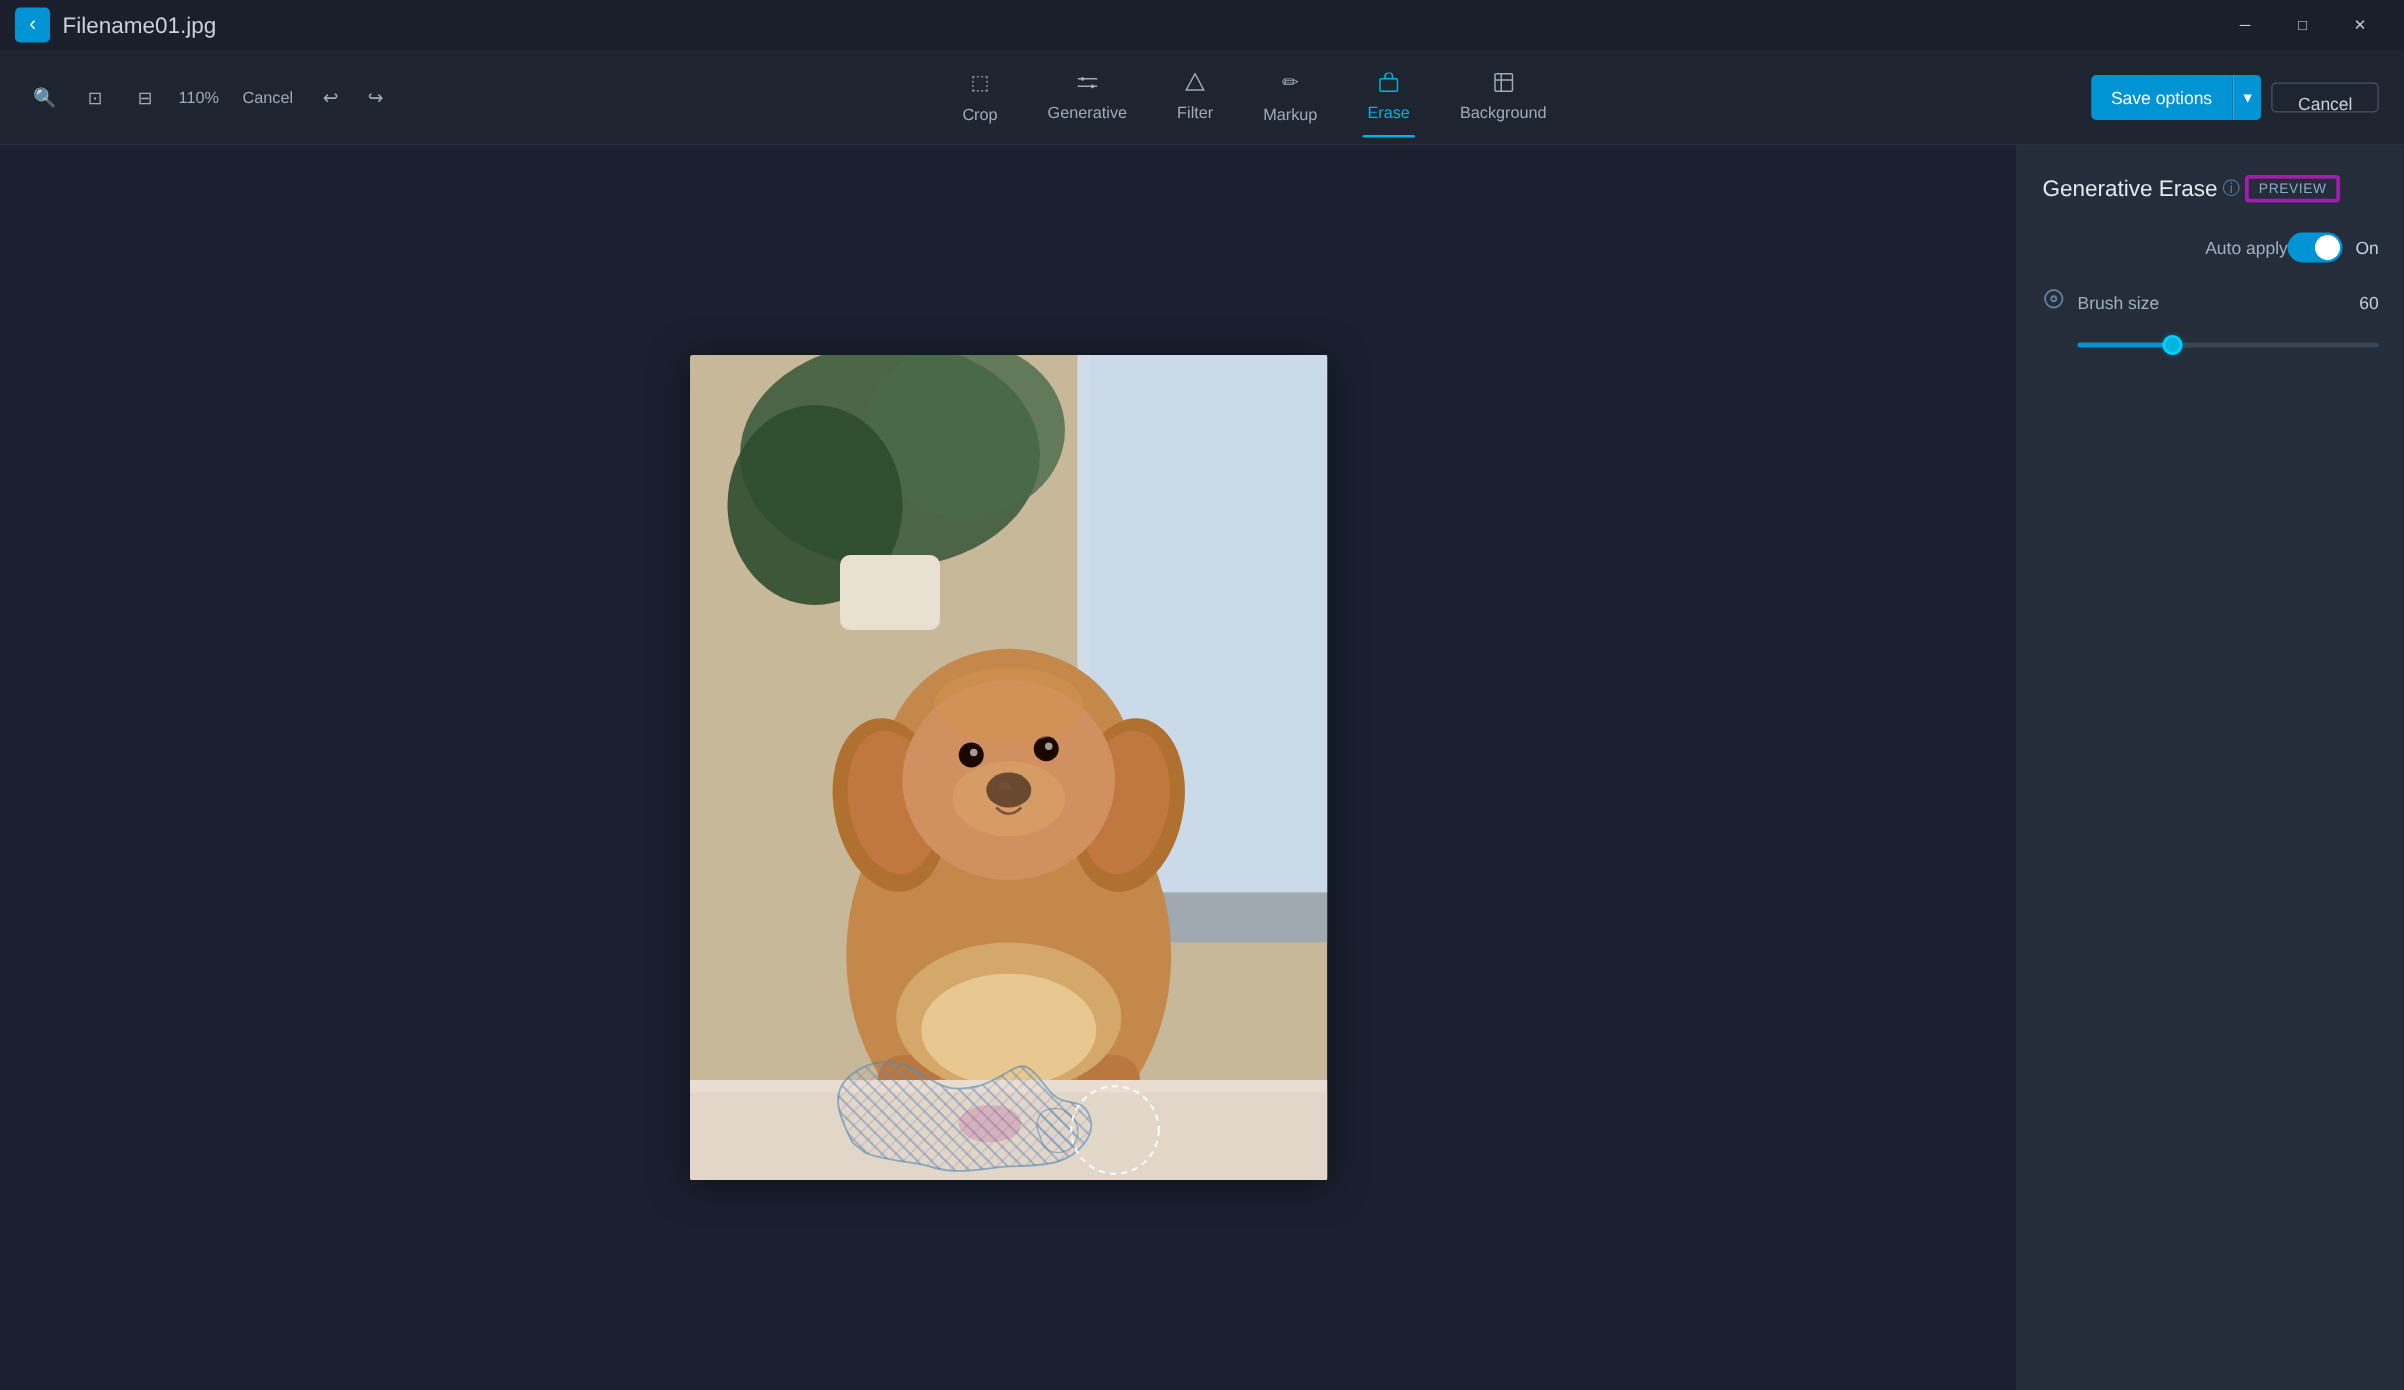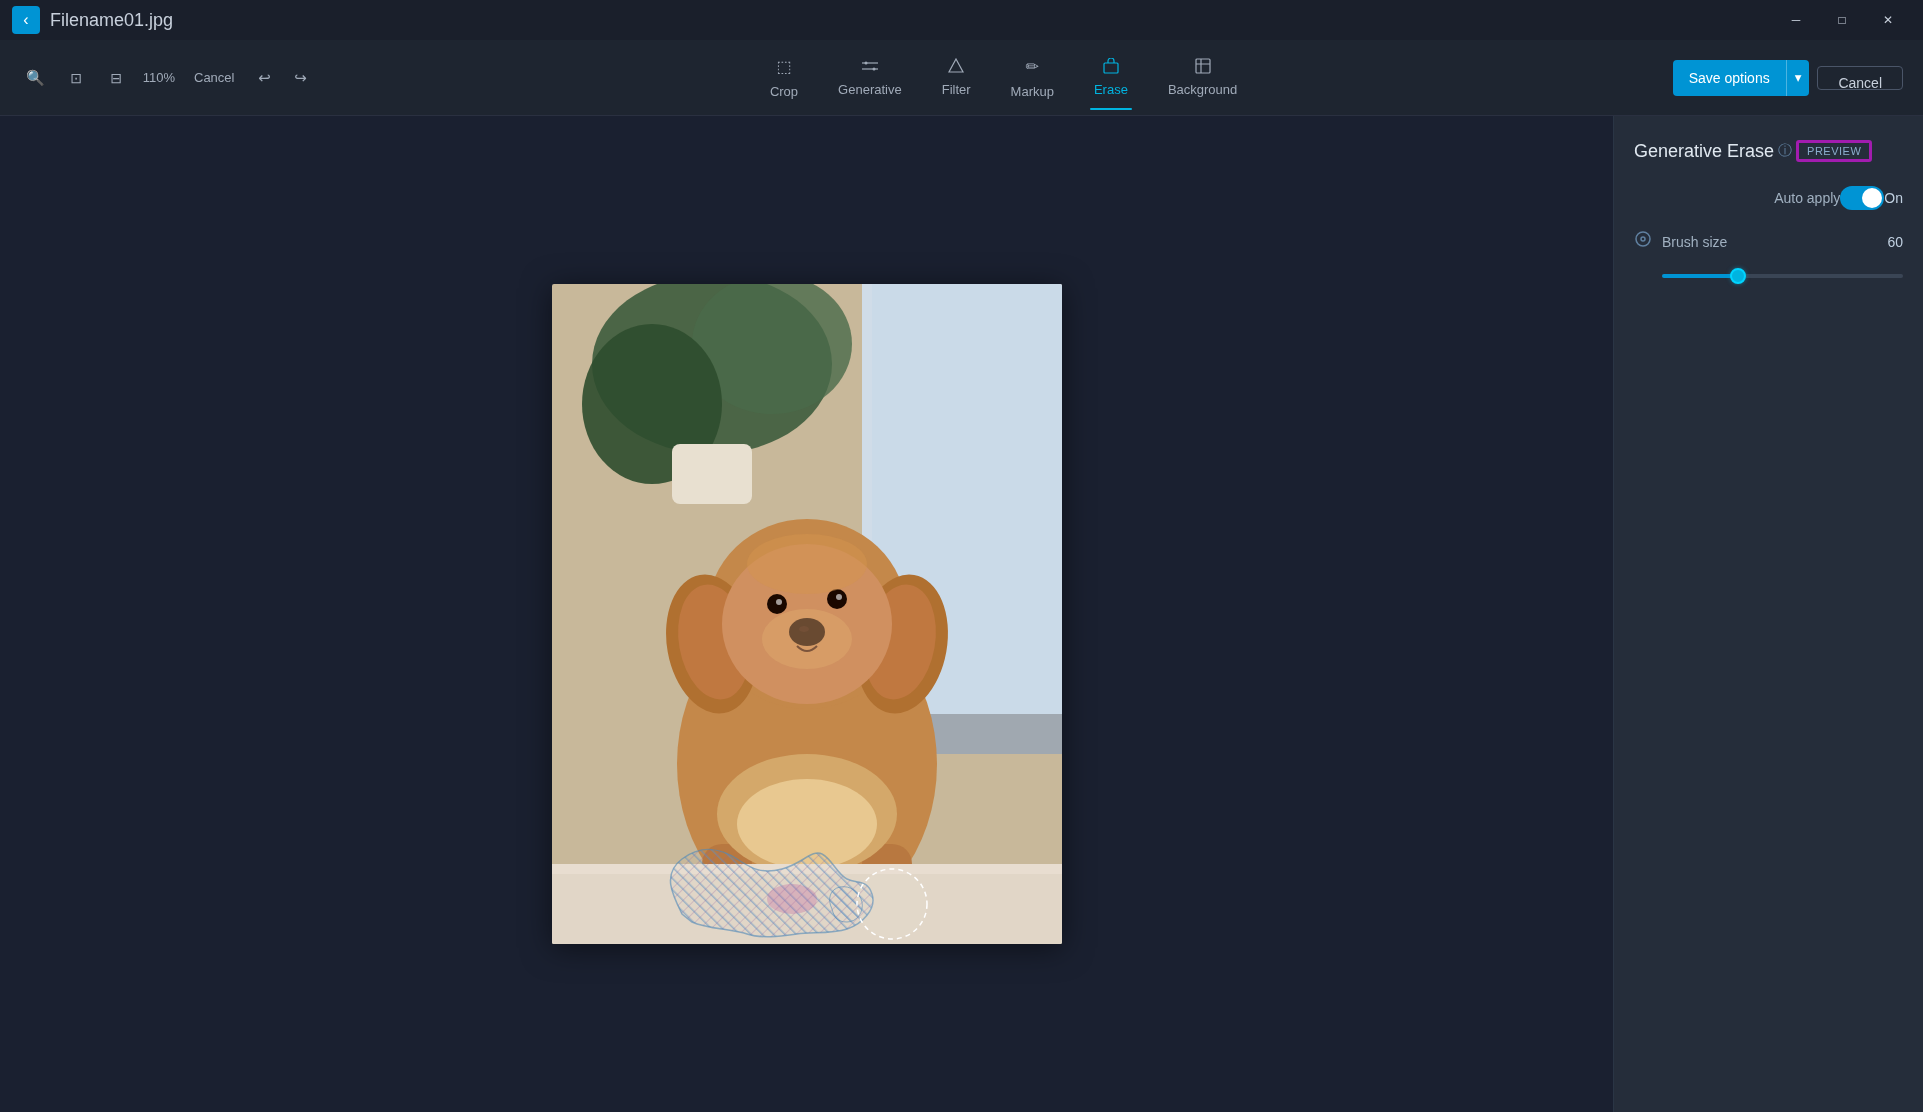--- a/index.html
+++ b/index.html
@@ -278,21 +278,21 @@
     }
     .panel-label {
       color: #a0b0c0;
       font-size: 14px;
     }
 
     
     .toggle-wrapper {
       display: flex;
       align-items: center;
-      gap: 0;
+      gap: 10px;
     }
     .toggle {
       position: relative;
       width: 44px;
       height: 24px;
       cursor: pointer;
     }
     .toggle-track {
       width: 44px;
       height: 24px;

